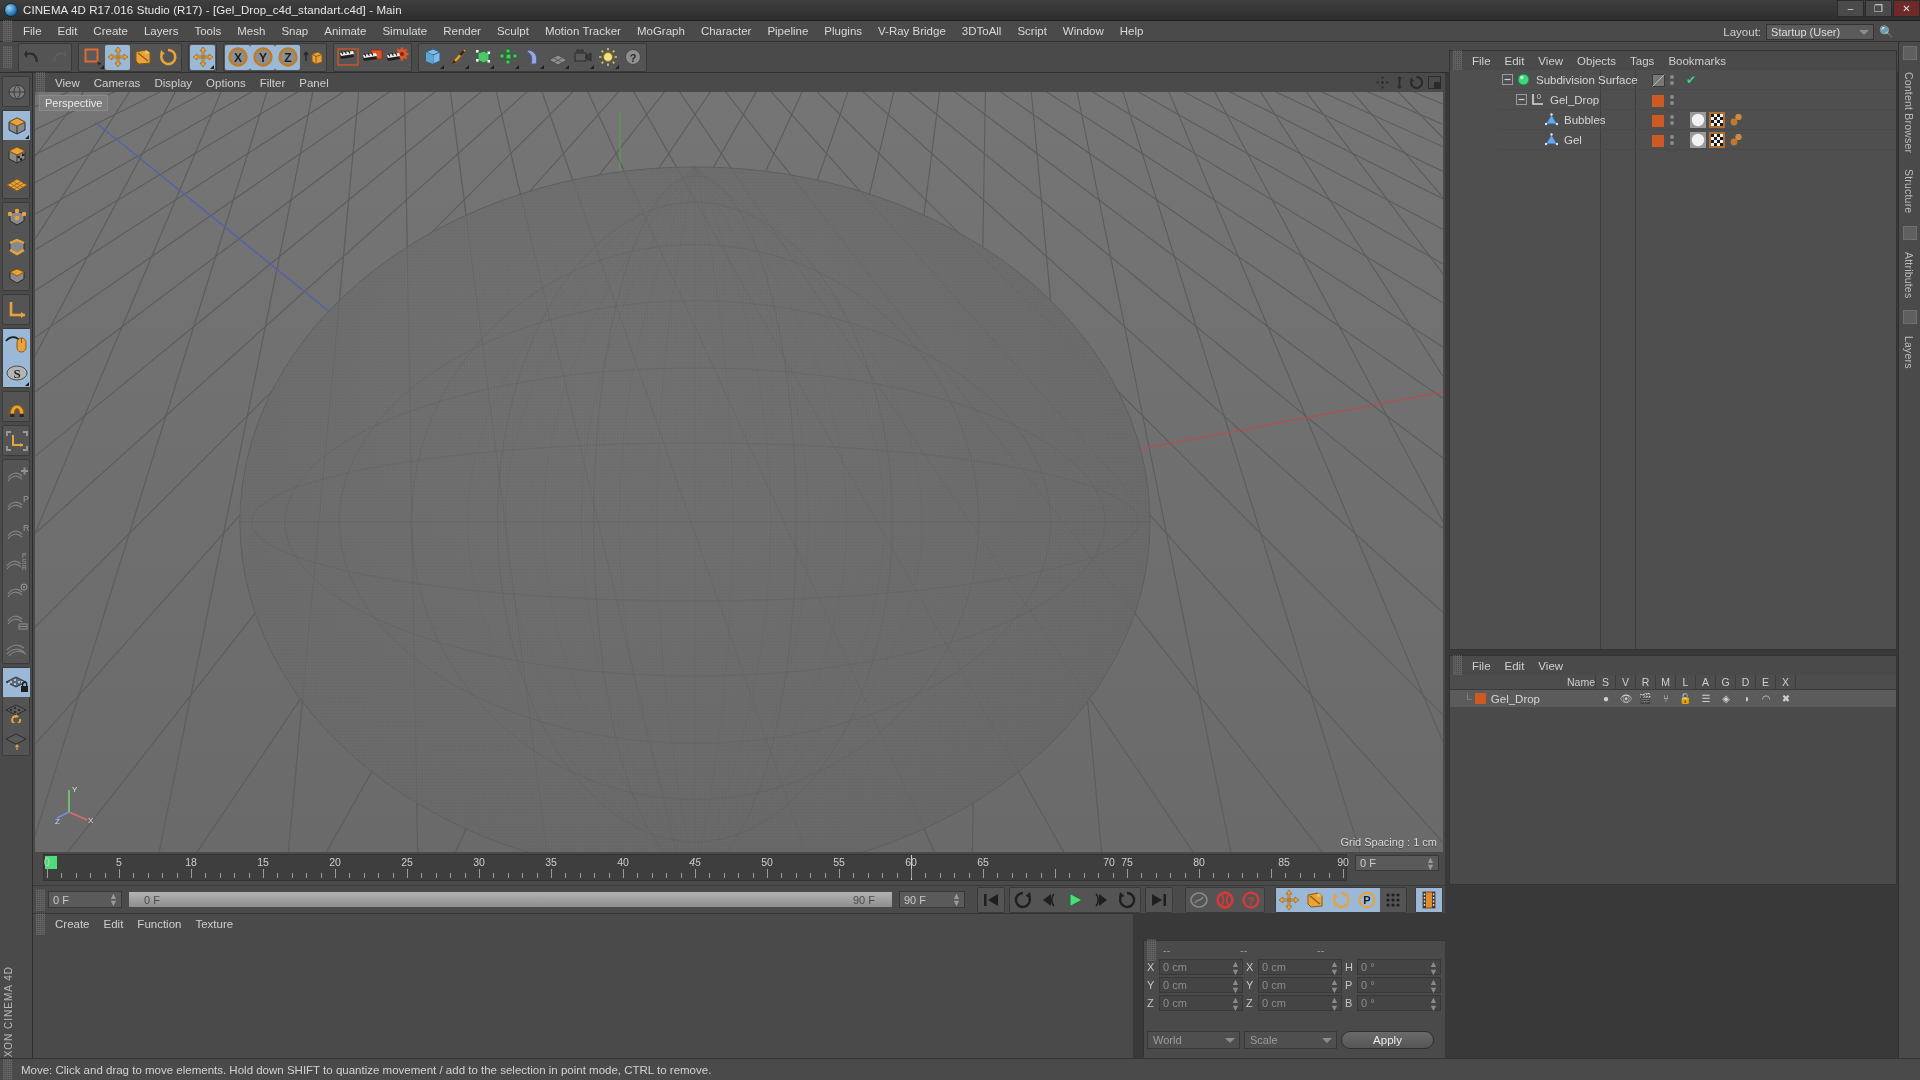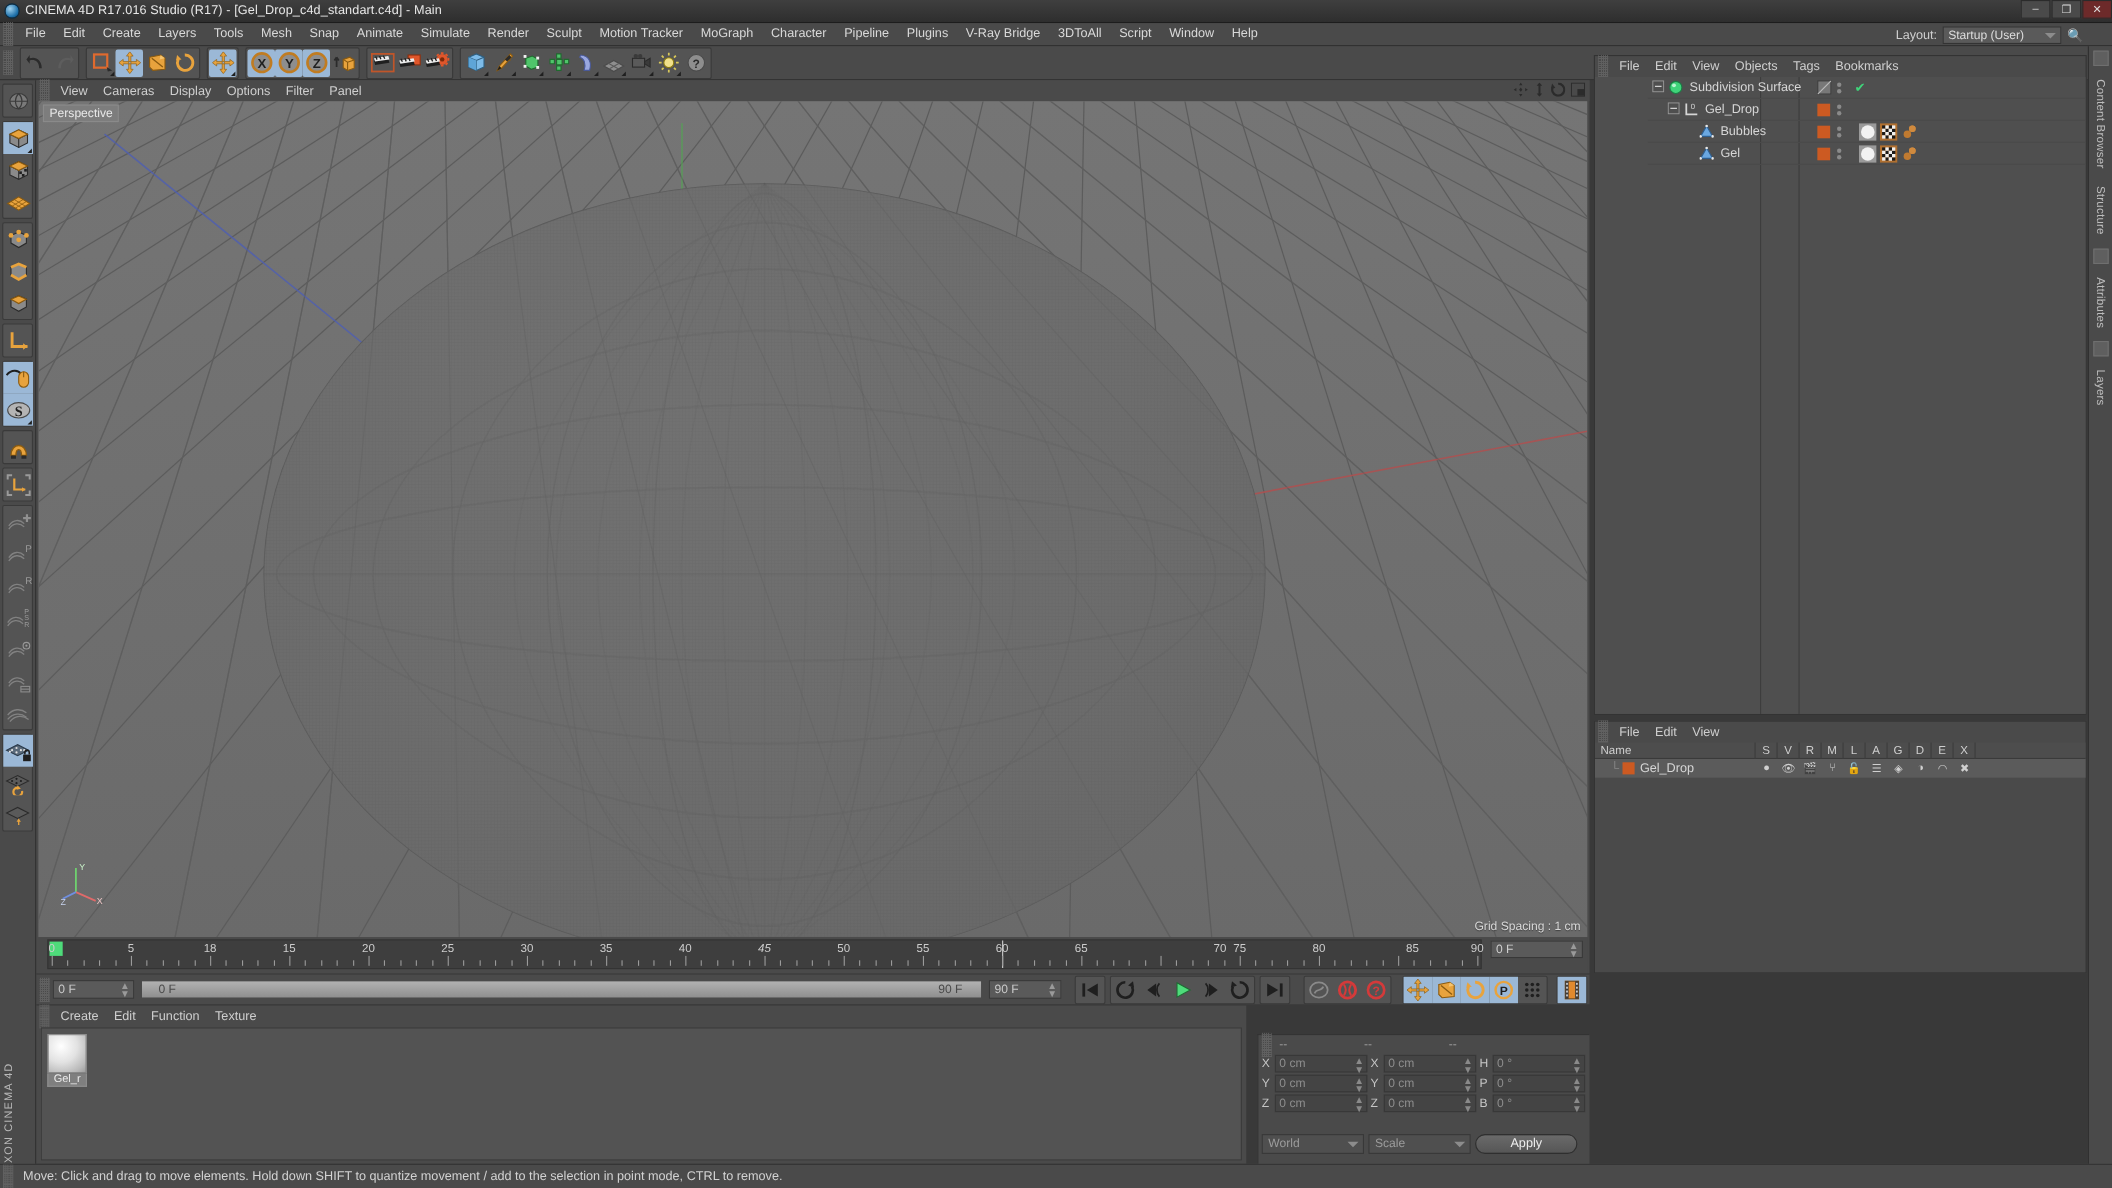--- a/index.html
+++ b/index.html
@@ -1194,28 +1194,20 @@
 <div id="matmgr">
   <div id="mathead">
     <div class="grip"></div>
     <div id="mat-menu-items" style="display:flex;align-items:center;">
         <div class="mi">Create</div>
         <div class="mi">Edit</div>
         <div class="mi">Function</div>
         <div class="mi">Texture</div>
       </div>
   </div>
-  <div id="matbody">
-    <div id="mat-chips" style="display:flex;gap:8px;">
-        <div class="matchip">
-          <div class="sph"></div>
-          <div class="nm">Gel_r</div>
-        </div>
-      </div>
-  </div>
 </div>
 
 <div id="coordmgr">
   <div id="coordhead">
     <div class="grip"></div>
     <div id="coord-heads" style="display:flex;">
         <div class="dash">--</div>
         <div class="dash">--</div>
         <div class="dash">--</div>
       </div>
@@ -1483,21 +1475,21 @@
 <div id="objmgr2">
   <div id="obj2head">
     <div class="grip"></div>
     <div id="obj2-menu-items" style="display:flex;align-items:center;">
         <div class="mi">File</div>
         <div class="mi">Edit</div>
         <div class="mi">View</div>
       </div>
   </div>
   <div id="obj2cols">
-      <div class="c" style="width: 146px; text-align: left; padding-left: 5px;">Name</div>
+      <div class="c" style="width: 146px; text-align: right; padding-left: 5px;">Name</div>
       <div class="c" style="width: 20px;">S</div>
       <div class="c" style="width: 20px;">V</div>
       <div class="c" style="width: 20px;">R</div>
       <div class="c" style="width: 20px;">M</div>
       <div class="c" style="width: 20px;">L</div>
       <div class="c" style="width: 20px;">A</div>
       <div class="c" style="width: 20px;">G</div>
       <div class="c" style="width: 20px;">D</div>
       <div class="c" style="width: 20px;">E</div>
       <div class="c" style="width: 20px;">X</div>

